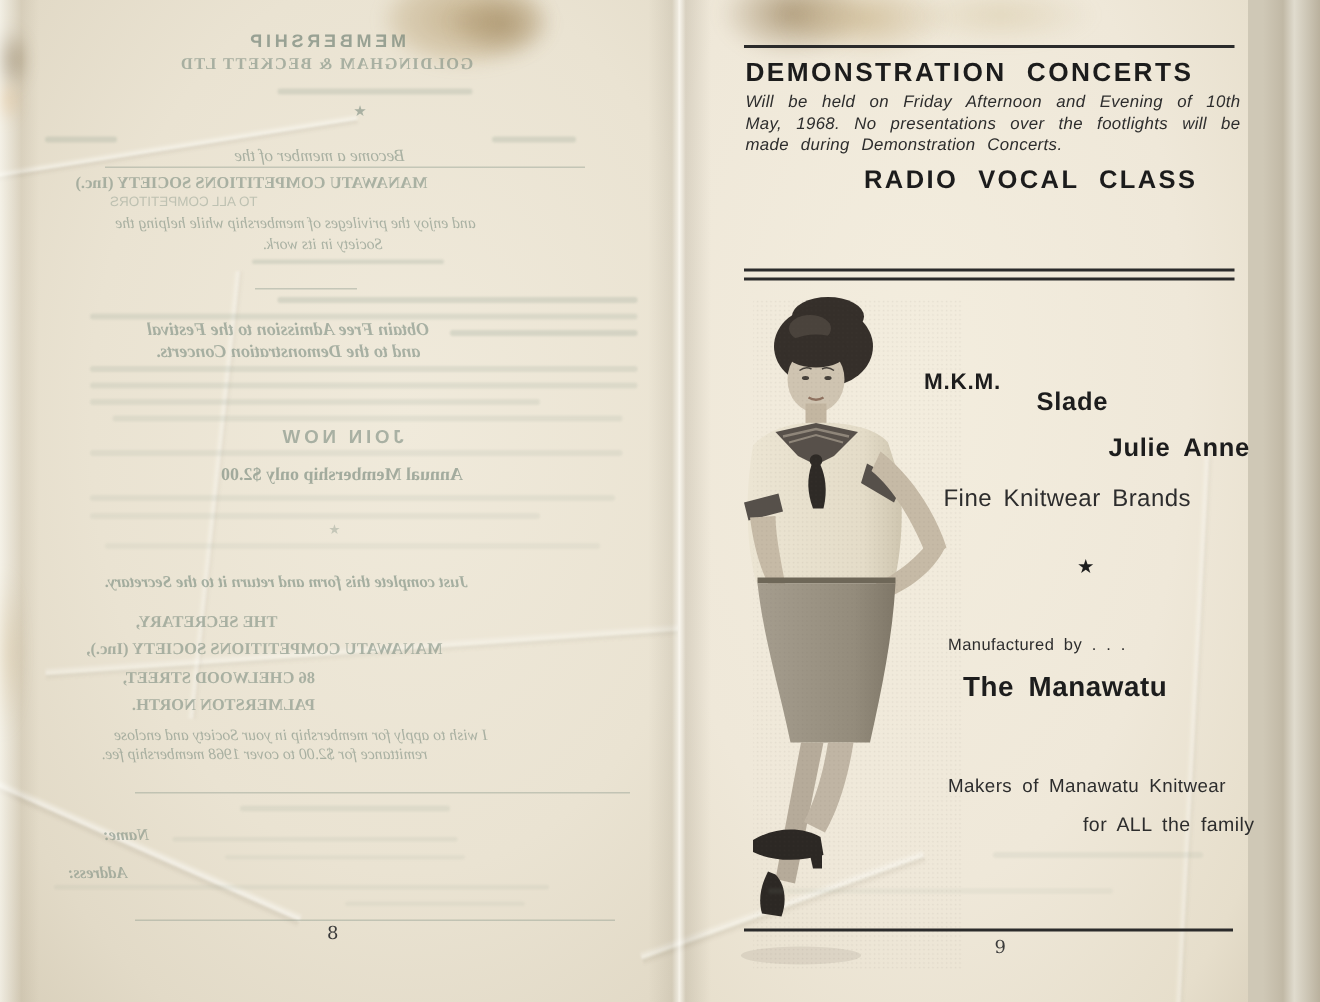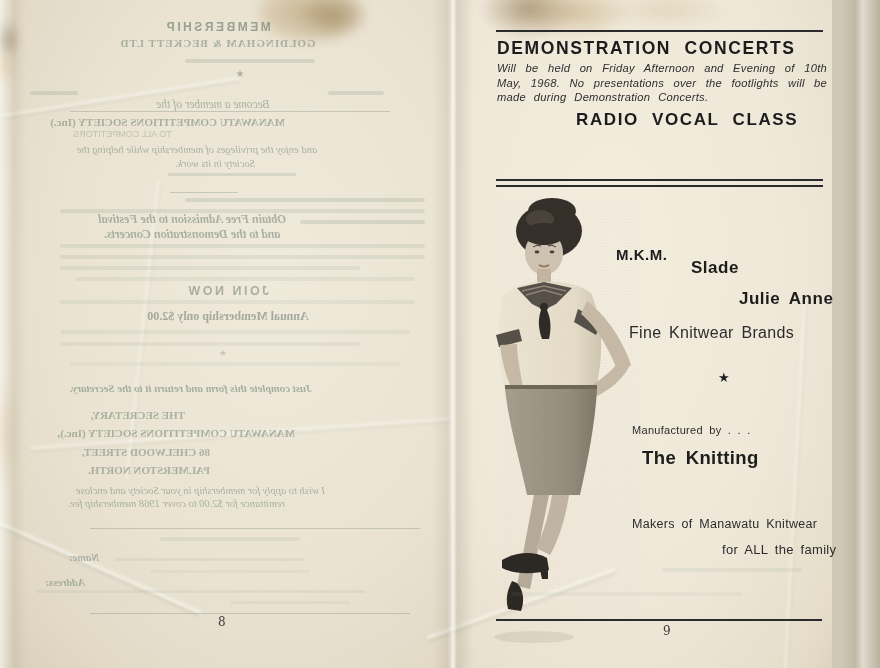--- a/index.html
+++ b/index.html
@@ -190,21 +190,21 @@
         <path d="M10,2 h140 v448 h-140 z" fill="url(#halftone)" opacity=".5"></path>
       </g>
     </svg>
 
     <div class="abs ad-b" style="left:164px;top:230px;font-size:15px;letter-spacing:.5px;margin-top:16px;">M.K.M.</div>
     <div class="abs ad-b" style="left:239px;top:258px;font-size:17px;letter-spacing:.5px;text-align:center;">Slade</div>
     <div class="abs ad-b" style="left:287px;top:289px;font-size:17px;letter-spacing:.5px;word-spacing:4px;">Julie Anne</div>
     <div class="abs ad-r" style="left:177px;top:324px;font-size:16px;">Fine Knitwear Brands</div>
     <div class="abs" style="left:266px;top:370px;font-size:13px;color:#1d1d1d;">★</div>
     <div class="abs ad-r" style="left:180px;top:424px;font-size:11px;">Manufactured by . . .</div>
-    <div class="abs ad-b" style="left:190px;top:447px;font-size:18.5px;letter-spacing:.4px;word-spacing:4px;">The Knitting</div>
+    <div class="abs ad-b" style="left:190px;top:447px;font-size:18.5px;letter-spacing:.4px;word-spacing:4px;">The Manawatu</div>
     <div class="abs ad-r" style="left:180px;top:517px;font-size:12.5px;">Makers of Manawatu Knitwear</div>
     <div class="abs ad-r" style="left:270px;top:542px;font-size:13px;">for ALL the family</div>
 
     <div class="smudge" style="left:210px;top:568px;width:140px;opacity:.5;"></div>
     <div class="smudge" style="left:60px;top:592px;width:230px;opacity:.35;"></div>
 
     <div class="abs rule" style="left:44px;top:619px;width:326px;height:1.6px;"></div>
     <div class="abs pagenum" style="left:211px;top:624px;">9</div>
   </div>
 

